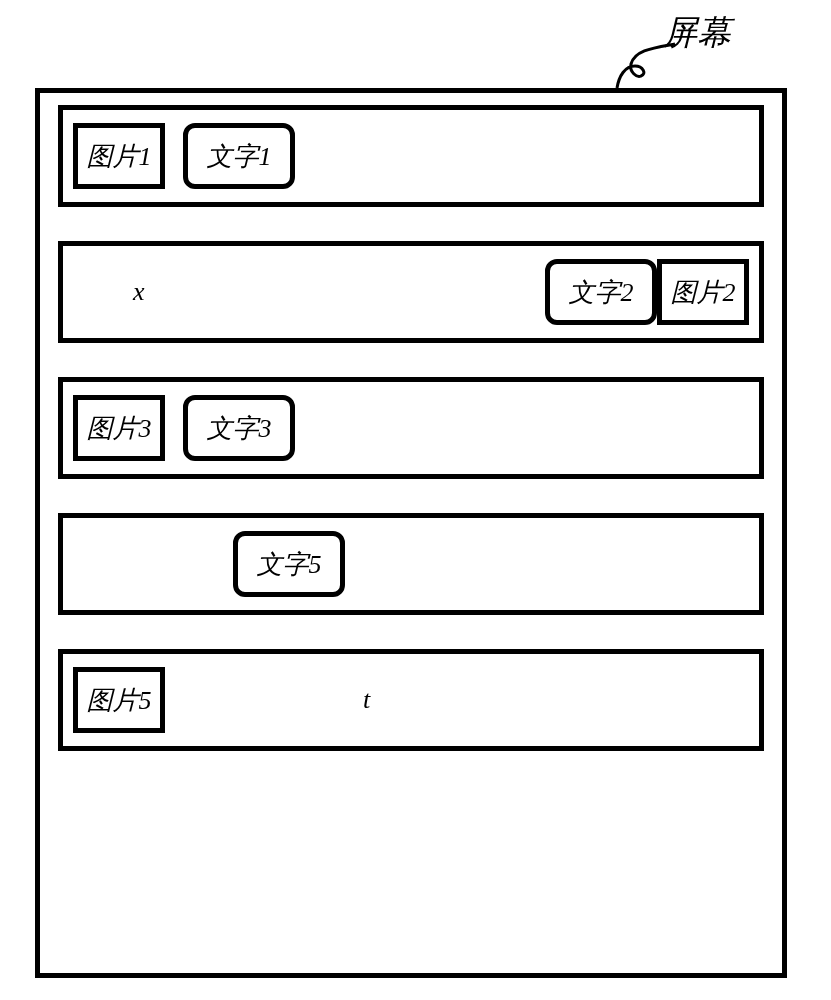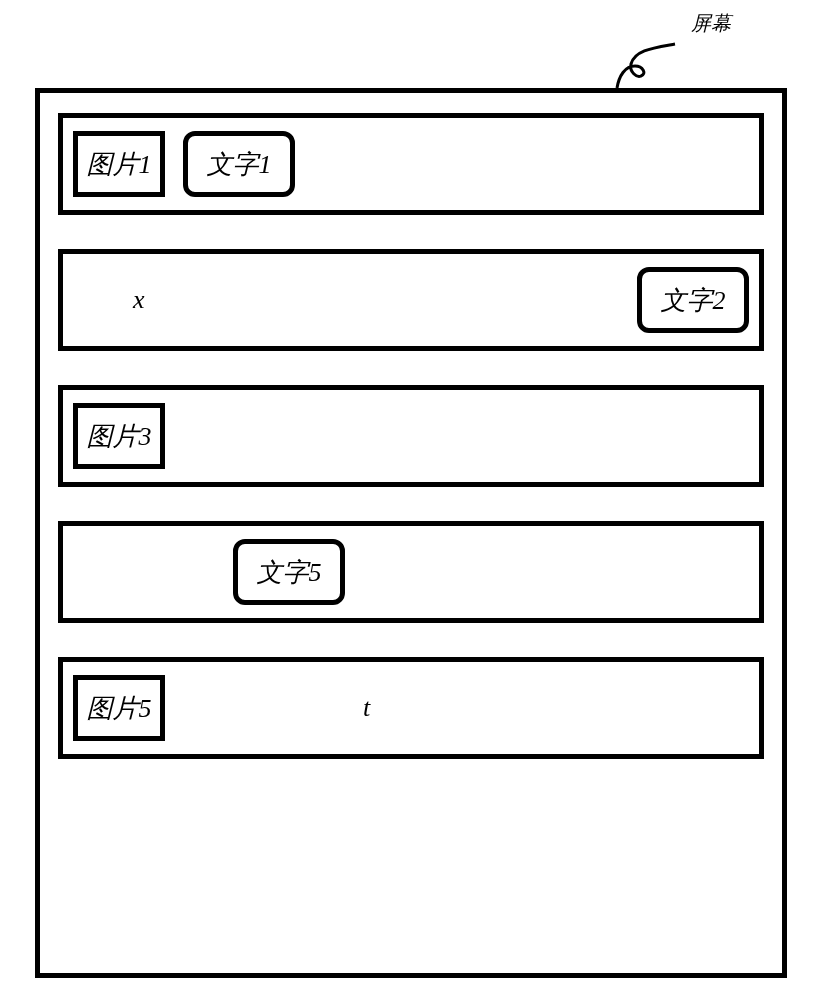--- a/index.html
+++ b/index.html
@@ -10,38 +10,38 @@
       width: 831px;
       height: 1000px;
       position: relative;
     }
     .label-container {
       position: absolute;
       top: 10px;
       right: 100px;
     }
     .screen-label {
-      font-size: 20px;
+      font-size: 34px;
       font-style: italic;
     }
     .pointer-svg {
       position: absolute;
       top: 42px;
       right: 148px;
       width: 70px;
       height: 48px;
     }
     .screen-frame {
       position: absolute;
       top: 88px;
       left: 35px;
       width: 752px;
       height: 890px;
       border: 5px solid #000;
-      padding: 20px 18px 18px 18px;
+      padding: 12px 18px 18px 18px;
       display: flex;
       flex-direction: column;
       gap: 34px;
     }
     .row {
       border: 5px solid #000;
       height: 102px;
       width: 100%;
       display: flex;
       align-items: center;
@@ -87,25 +87,27 @@
 
   <div class="row">
     <div class="cell cell-img">图片1</div>
     <div class="cell cell-text gap-sm">文字1</div>
   </div>
 
   <div class="row">
     <span class="loose" style="left:70px;">x</span>
     <div class="right-group">
       <div class="cell cell-text">文字2</div>
+      <div class="cell cell-img">图片2</div>
     </div>
   </div>
 
   <div class="row">
     <div class="cell cell-img">图片3</div>
+    <div class="cell cell-text gap-sm">文字3</div>
   </div>
 
   <div class="row">
     <div class="cell cell-text mid-abs" style="left:170px;">文字5</div>
   </div>
 
   <div class="row">
     <div class="cell cell-img">图片5</div>
     <span class="loose" style="left:300px;">t</span>
   </div>

